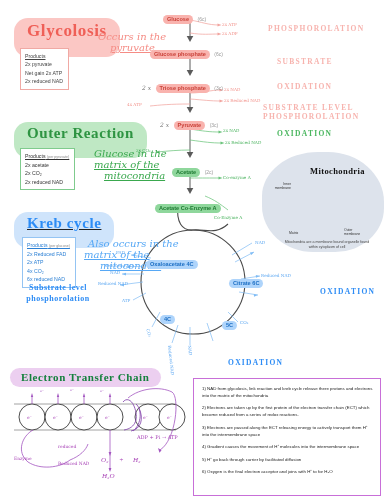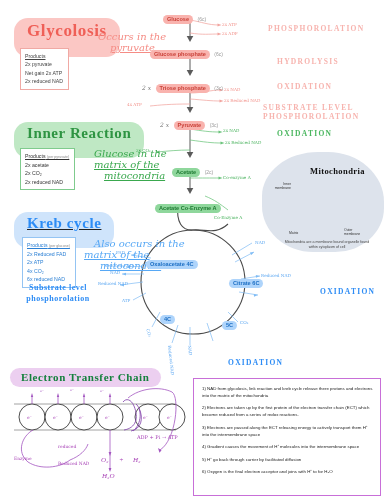--- a/index.html
+++ b/index.html
@@ -270,27 +270,27 @@
   <span class="chip chip-r">Pyruvate</span>
   <span class="carbon">(3c)</span>
 </div>
 <div class="abs lbl lbl-r" style="left:222px;top:22px;">2x ATP</div>
 <div class="abs lbl lbl-r" style="left:222px;top:31px;">2x ADP</div>
 <div class="abs lbl lbl-r" style="left:224px;top:87px;">2x NAD</div>
 <div class="abs lbl lbl-r" style="left:224px;top:98px;">2x Reduced NAD</div>
 <div class="abs lbl lbl-r" style="left:127px;top:102px;">4x ATP</div>
 
 <div class="abs caps caps-r" style="left:268px;top:24px;">PHOSPHOROLATION</div>
-<div class="abs caps caps-r" style="left:277px;top:57px;">HYDROLYSIS</div>
+<div class="abs caps caps-r" style="left:277px;top:57px;">SUBSTRATE</div>
 <div class="abs caps caps-r" style="left:277px;top:82px;">OXIDATION</div>
 <div class="abs caps caps-r" style="left:263px;top:103px;">SUBSTRATE LEVEL</div>
 <div class="abs caps caps-r" style="left:263px;top:112px;">PHOSPHOROLATION</div>
 
 <div class="abs" style="left:14px;top:122px;">
-  <div class="pill pill-link">Inner Reaction</div>
+  <div class="pill pill-link">Outer Reaction</div>
 </div>
 <div class="abs pbox pbox-g" style="left:20px;top:148px;">
   <div class="hd"><span>Products</span> <span class="sub">(per pyruvate)</span></div>
   <div>2x acetate</div>
   <div>2x CO₂</div>
   <div>2x reduced NAD</div>
 </div>
 <div class="abs hand hand-g" style="left:94px;top:147px;">Glucose in the</div>
 <div class="abs hand hand-g u" style="left:94px;top:158px;">matrix of the</div>
 <div class="abs hand hand-g u" style="left:104px;top:169px;">mitocondria</div>
@@ -321,21 +321,21 @@
 <div class="abs" style="left:14px;top:212px;text-decoration:underline;">
   <div class="pill pill-kreb">Kreb cycle</div>
 </div>
 <div class="abs pbox pbox-b" style="left:22px;top:237px;">
   <div class="hd"><span>Products</span> <span class="sub">(per glucose)</span></div>
   <div>2x Reduced FAD</div>
   <div>2x ATP</div>
   <div>4x CO₂</div>
   <div>6x reduced NAD</div>
 </div>
-<div class="abs hand hand-b" style="left:94px;top:237px;">Also occurs in the</div>
+<div class="abs hand hand-b" style="left:88px;top:237px;">Also occurs in the</div>
 <div class="abs hand hand-b u" style="left:84px;top:248px;">matrix of the</div>
 <div class="abs hand hand-b u" style="left:100px;top:259px;">mitocondria</div>
 <div class="abs caps-sub" style="left:12px;top:283px;width:92px;">
   <div>Substrate level</div>
   <div>phosphorolation</div>
 </div>
 
 <div class="abs" style="left:146px;top:252px;">
   <span class="chip chip-b">Oxaloacetate 4C</span>
 </div>

